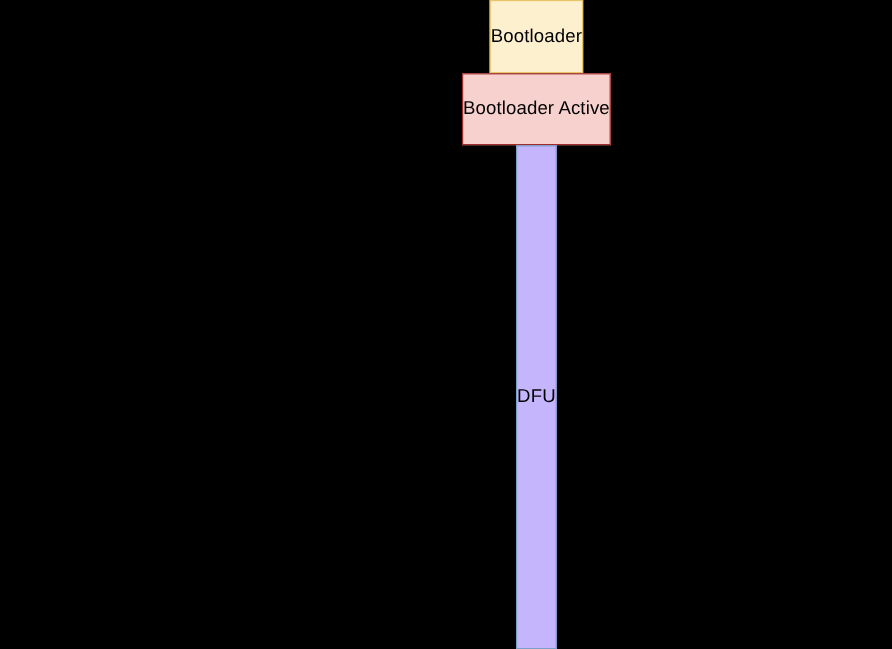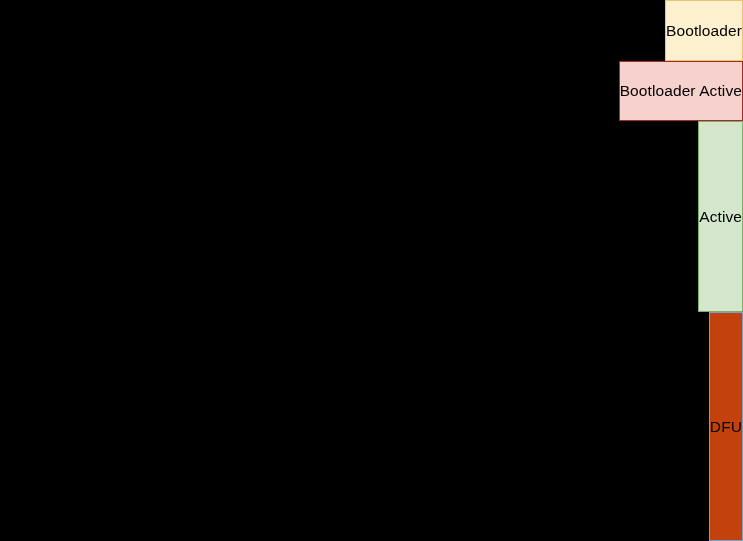--- a/index.html
+++ b/index.html
@@ -34,21 +34,21 @@
 
   
   #blocks {
     position: absolute;
     left: 151px;
     top: 0;
     width: 592px;
     height: 541px;
     display: flex;
     flex-direction: column;
-    align-items: flex-end;
+    align-items: center;
   }
 
   .block {
     box-sizing: border-box;
     display: flex;
     align-items: center;
     justify-content: center;
     border-style: solid;
     border-width: 1px;
     color: #000000;
@@ -75,43 +75,40 @@
     background: #f7d1ce;
     border-color: #a02c2c;
   }
   .block-active {
     height: 191px;
     background: #d4e7cd;
     border-color: #7cae6c;
   }
   .block-dfu {
     flex: 1 1 auto;
-    background: #c2410c;
+    background: #c4b5fd;
     border-color: #7b9fc8;
   }
 </style>
 </head>
 <body>
 
 <div id="canvas">
 
   <div id="left-gutter"></div>
 
   <div id="blocks">
 
     <div class="block block-bootloader">
       <span class="block-label">Bootloader</span>
     </div>
 
     <div class="block block-bootloader-state">
       <span class="block-label">Bootloader Active</span>
     </div>
 
-    <div class="block block-active">
-      <span class="block-label">Active</span>
-    </div>
 
     <div class="block block-dfu">
       <span class="block-label">DFU</span>
     </div>
 
   </div>
 </div>
 
 </body></html>

